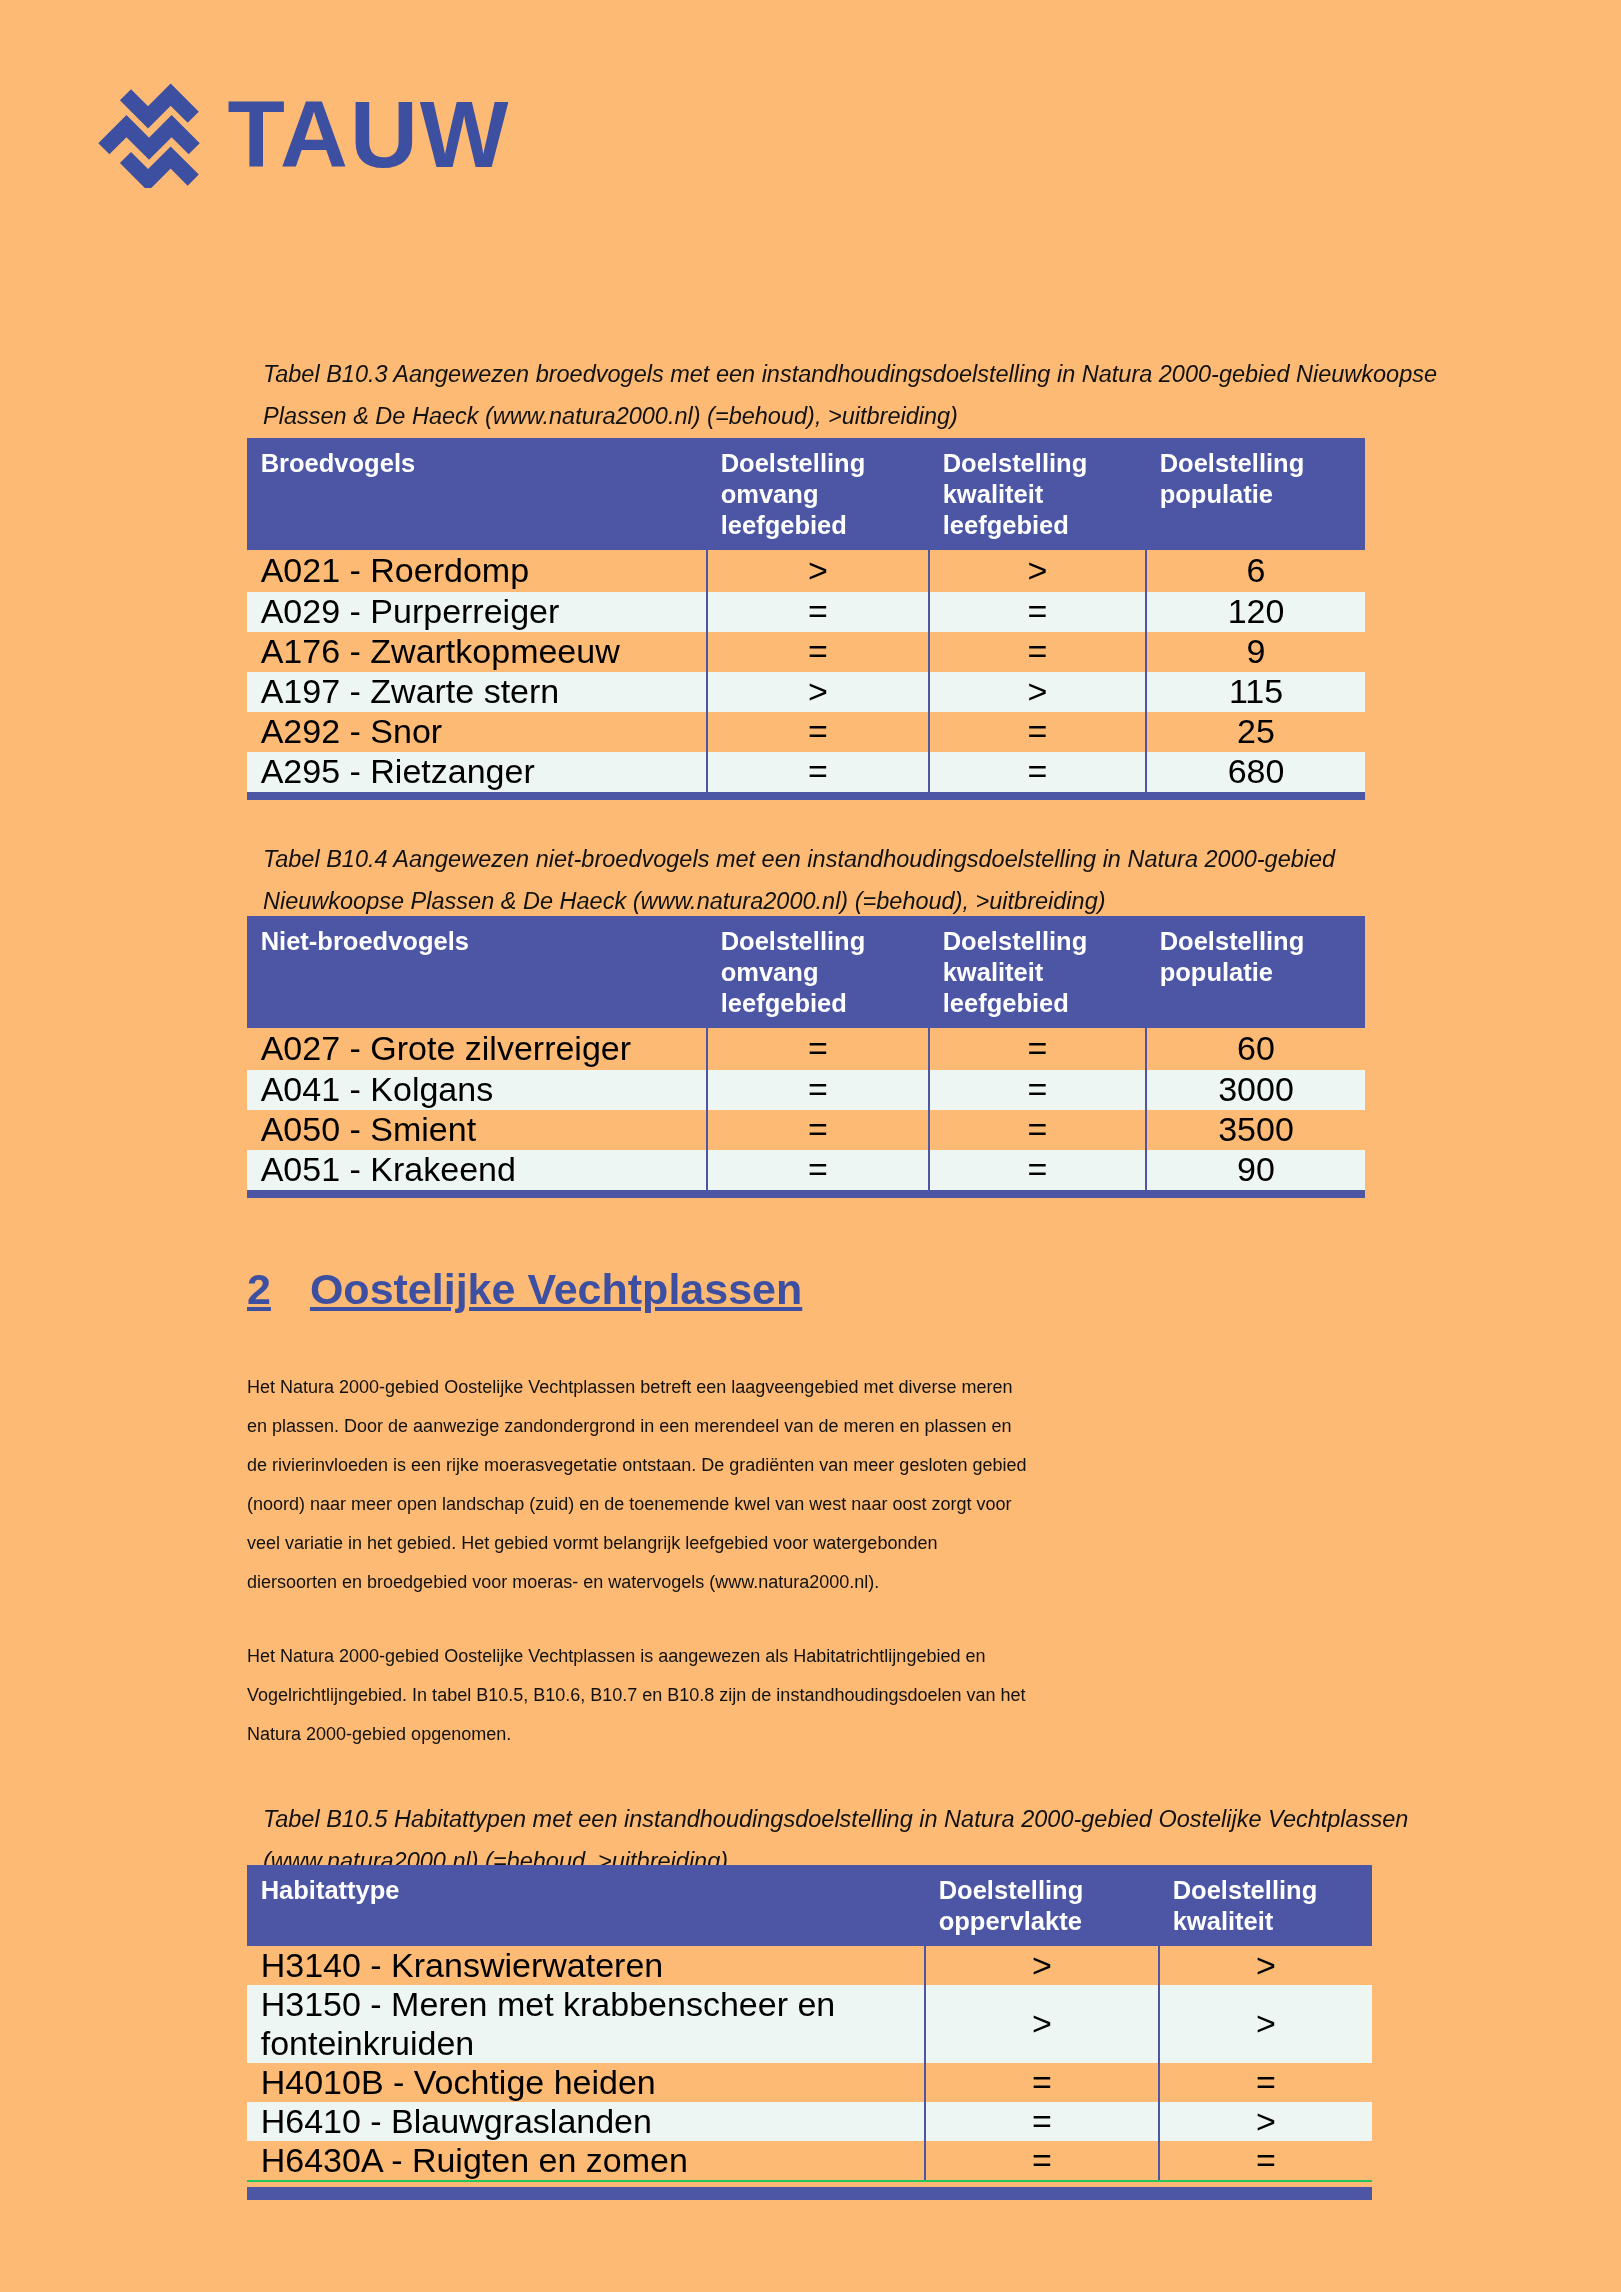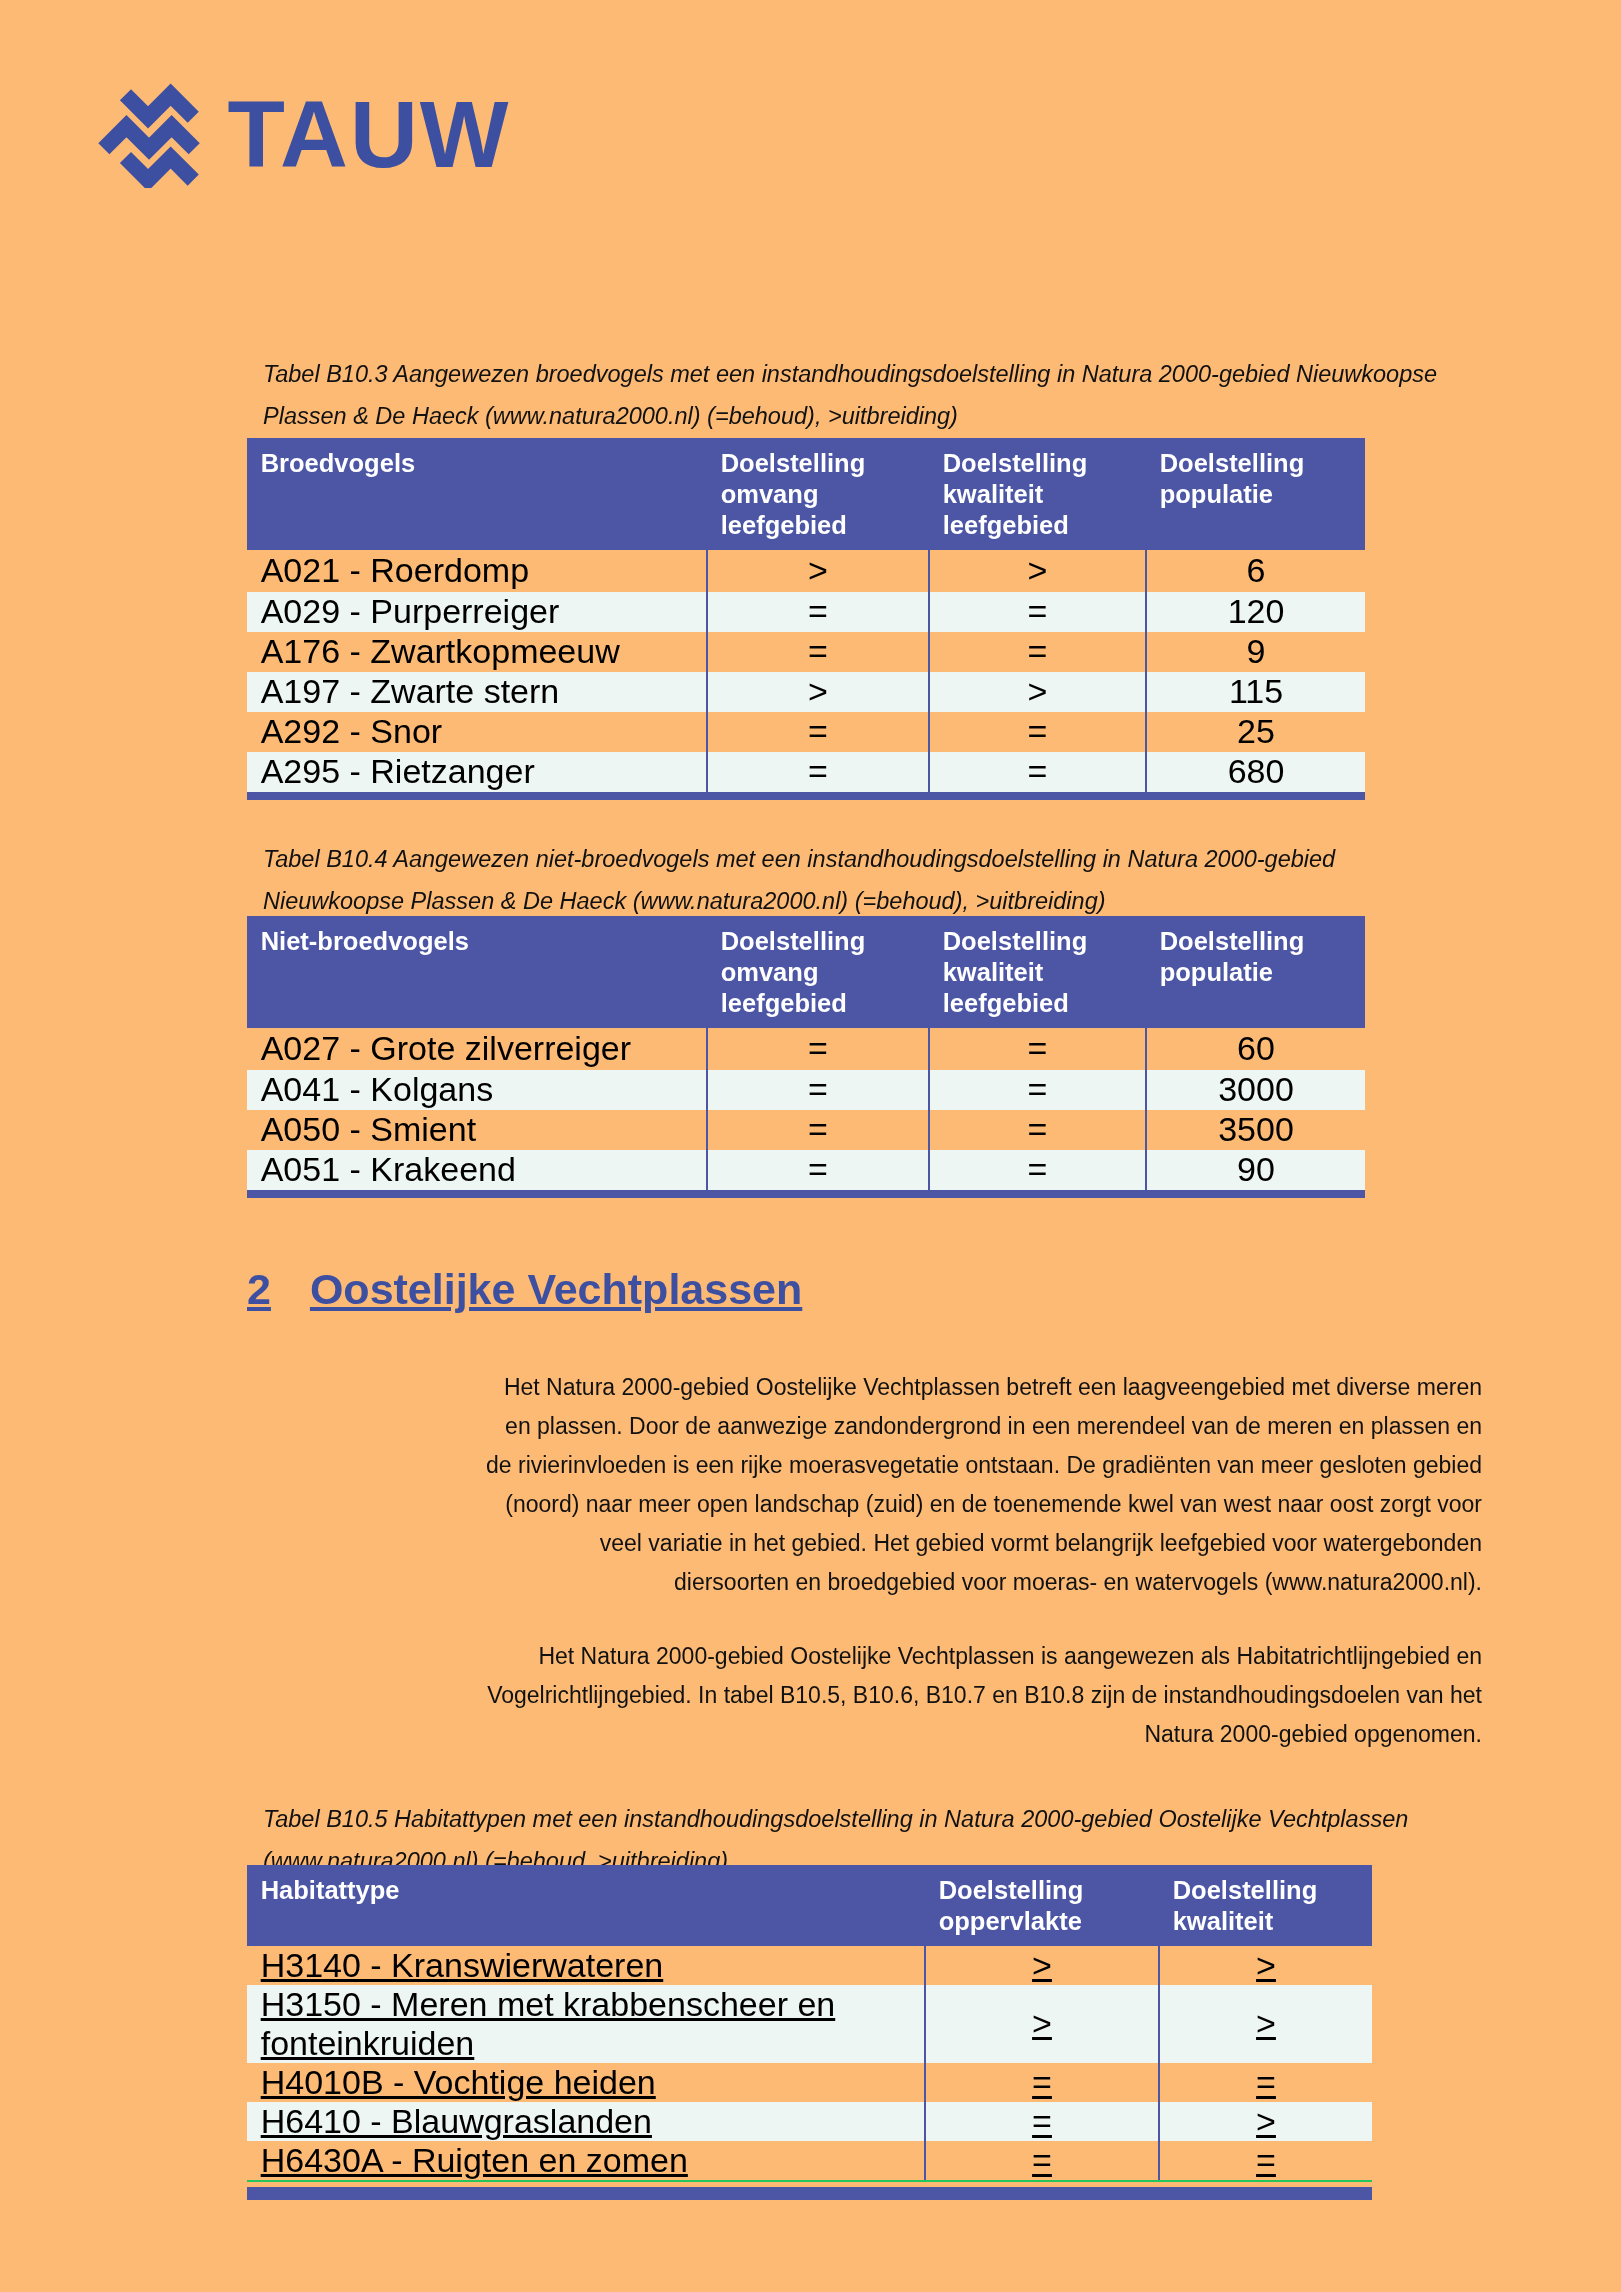--- a/index.html
+++ b/index.html
@@ -37,34 +37,34 @@
     padding:9.8px 7.8px 8.8px 13.7px;white-space:pre-line;
   }
   .dtable td{
     font-size:34px;vertical-align:middle;
     padding:0 7.8px;text-align:center;
   }
   .dtable td:first-child{text-align:left;padding-left:13.7px;}
   .dtable tbody td + td{border-left:2px solid #4C56A5;}
   .w12 tbody tr{height:40px;}
   .w12 tbody tr:first-child{height:42px;}
-  .w3 tbody tr{height:38px;text-decoration:underline;}
+  .w3 tbody tr{height:38px;}
   .dtable tbody tr:nth-child(even){background:#EDF6F2;}
   .tb3 .dtable tbody tr:last-child td{border-bottom:2px solid #22c55e;}
   .bar{height:8.8px;background:#4C56A5;}
   .tb3 .bar{height:12.7px;margin-top:5.9px;}
   
   .heading{
     position:absolute;left:247px;top:1264px;
     font-size:43px;font-weight:bold;color:#3D4FA1;line-height:1.2;text-decoration:underline;
   }
   .heading .num{margin-right:39px;}
   .para{
     position:absolute;left:247px;width:1235px;
-    font-size:23px;line-height:39px;white-space:pre-line;color:#111;text-align:right;
+    font-size:18px;line-height:39px;white-space:pre-line;color:#111;
   }
   .p1{top:1368px;}
   .p2{top:1637px;}
 </style>
 </head>
 <body>
 
 <div class="page">
 
   <div class="logo">

